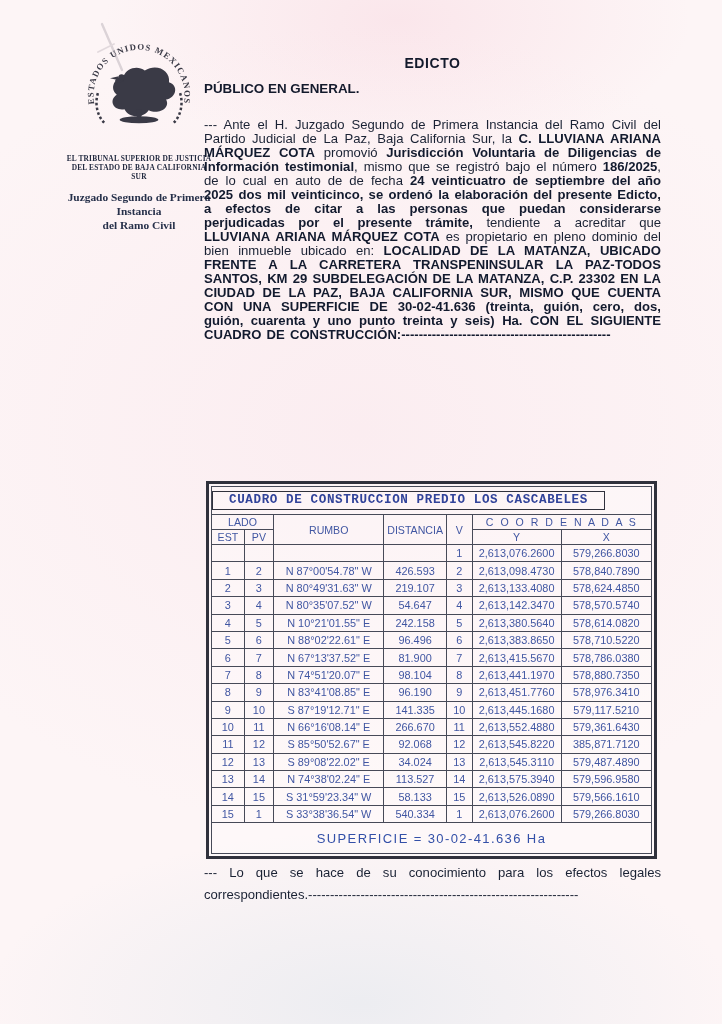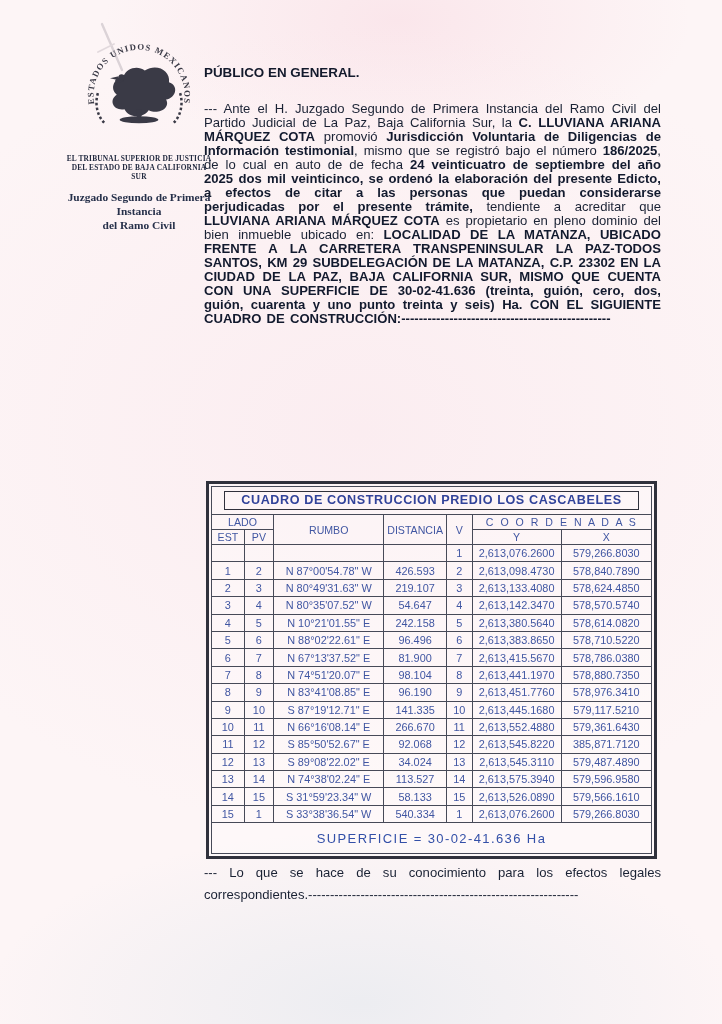--- a/index.html
+++ b/index.html
@@ -31,21 +31,21 @@
   .body-par{
     margin-top:20px;font-size:13.1px;line-height:14px;text-align:justify;
     color:#1a2234;word-spacing:1.5px;
   }
   .body-par b{color:#121a2e;}
   
   .table-section{position:absolute;left:206px;top:481px;width:451px;}
   .table-outer{border:3px solid #30313c;background:rgba(255,255,255,.35);padding:2px;}
   table.cuadro{border-collapse:collapse;width:100%;color:#4056a2;border:1px solid #30313c;}
   table.cuadro td,table.cuadro th{border:1px solid #474a58;font-weight:normal;}
-  .title-row td{border:none;padding:3px 0 4px 0;text-align:center;}
+  .title-row td{border:none;padding:3px 0 4px 0;font-family:Liberation Mono, monospace;}
   .title-box{
     display:inline-block;border:1.5px solid #30313c;padding:1px 16px 2px 16px;
     font-weight:bold;font-size:12.6px;letter-spacing:.6px;color:#31439a;
   }
   .hdr{font-size:10.6px;text-align:center;color:#4056a2;}
   .hdr-lado{height:15px;}
   .hdr-sub{height:14px;}
   .hdr-coord{letter-spacing:2px;}
   tbody.rows td{height:16.4px;font-size:10.9px;text-align:center;padding:0 2px;white-space:nowrap;}
   .foot-row td{height:28px;border:none;border-top:2px solid #30313c;text-align:center;
@@ -93,20 +93,21 @@
       <div>DEL ESTADO DE BAJA CALIFORNIA SUR</div>
     </div>
     <div class="court-name">
       <div>Juzgado Segundo de Primera</div>
       <div>Instancia</div>
       <div>del Ramo Civil</div>
     </div>
   </div>
 
   <div class="content-col">
+    <div class="edicto-title">EDICTO</div>
     <div class="addressee">
       <div>PÚBLICO EN GENERAL.</div>
     </div>
     <p class="body-par"><span>--- Ante el H. Juzgado Segundo de Primera Instancia del Ramo Civil del Partido Judicial de La Paz, Baja California Sur, la </span><b>C. LLUVIANA ARIANA MÁRQUEZ COTA</b><span> promovió </span><b>Jurisdicción Voluntaria de Diligencias de Información testimonial</b><span>, mismo que se registró bajo el número </span><b>186/2025</b><span>, de lo cual en auto de de fecha </span><b>24 veinticuatro de septiembre del año 2025 dos mil veinticinco, se ordenó la elaboración del presente Edicto, a efectos de citar a las personas que puedan considerarse perjudicadas por el presente trámite,</b><span> tendiente a acreditar que </span><b>LLUVIANA ARIANA MÁRQUEZ COTA</b><span> es propietario en pleno dominio del bien inmueble ubicado en: </span><b>LOCALIDAD DE LA MATANZA, UBICADO FRENTE A LA CARRETERA TRANSPENINSULAR LA PAZ-TODOS SANTOS, KM 29 SUBDELEGACIÓN DE LA MATANZA, C.P. 23302 EN LA CIUDAD DE LA PAZ, BAJA CALIFORNIA SUR, MISMO QUE CUENTA CON UNA SUPERFICIE DE 30-02-41.636 (treinta, guión, cero, dos, guión, cuarenta y uno punto treinta y seis) Ha.  CON EL SIGUIENTE CUADRO DE CONSTRUCCIÓN:</b><b>------------------------------------------------</b></p>
   </div>
 
   <div class="table-section">
     <div class="table-outer">
       <table class="cuadro">
         <colgroup>

